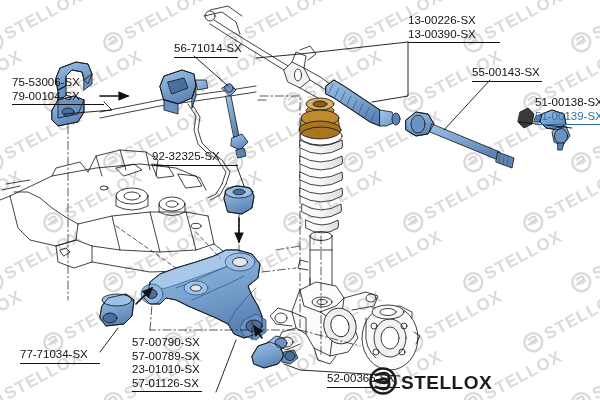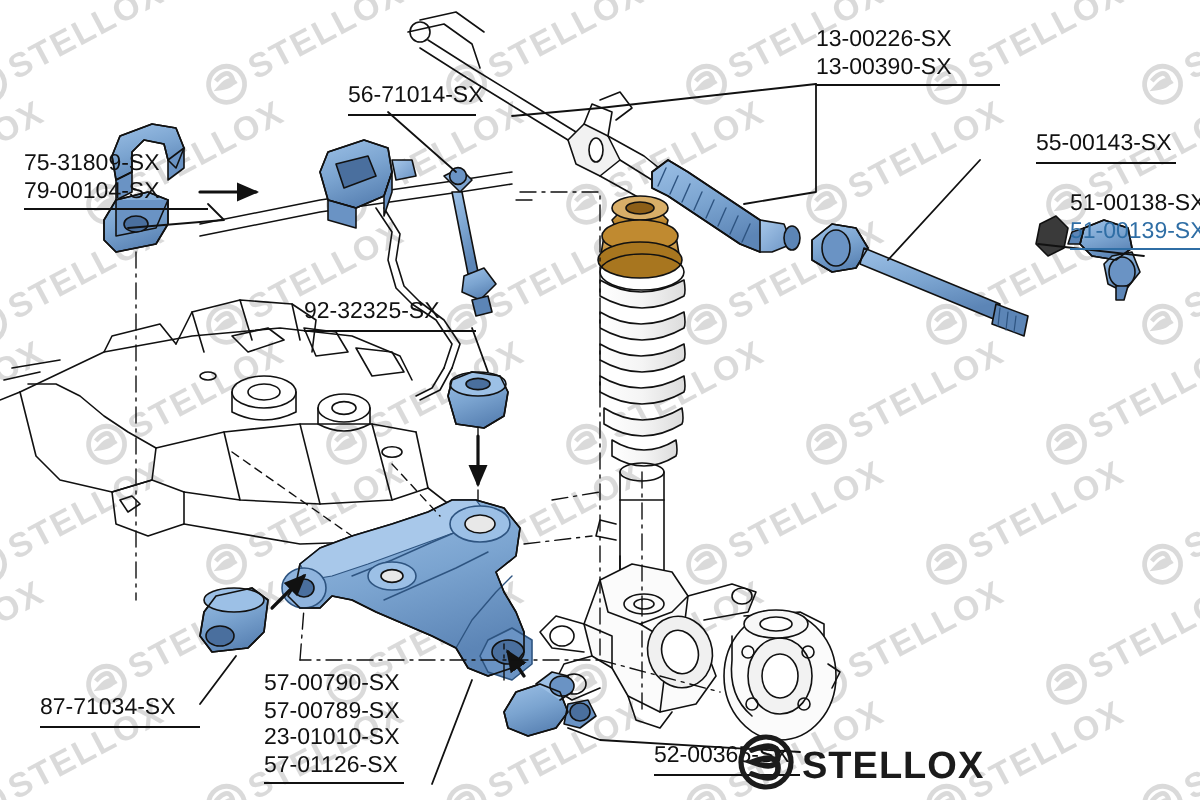--- a/index.html
+++ b/index.html
@@ -524,27 +524,27 @@
   <span class="line">13-00226-SX</span>
   <span class="line">13-00390-SX</span>
   <div class="rule" style="left:0;top:28px;width:92px;"></div>
 </div>
 
 <div class="label-box" style="left:148px;top:42px;margin-left:26px;">
   <span class="line">56-71014-SX</span>
   <div class="rule" style="left:0;top:15px;width:64px;"></div>
 </div>
 
-<div class="label-box" style="left:518px;top:66px;">
+<div class="label-box" style="left:472px;top:66px;">
   <span class="line">55-00143-SX</span>
   <div class="rule" style="left:0;top:15px;width:70px;"></div>
 </div>
 
 <div class="label-box" style="left:12px;top:76px;">
-  <span class="line">75-31809-SX</span>
+  <span class="line">75-53006-SX</span>
   <span class="line">79-00104-SX</span>
   <div class="rule" style="left:0;top:28px;width:92px;"></div>
 </div>
 
 <div class="label-box" style="left:519px;top:96px;margin-left:16px;">
   <span class="line">51-00138-SX</span>
   <span class="line blue">51-00139-SX</span>
   <div class="rule blue" style="left:0;top:28px;width:74px;"></div>
 </div>
 
@@ -555,21 +555,21 @@
 
 <div class="label-box" style="left:132px;top:336px;">
   <span class="line">57-00790-SX</span>
   <span class="line">57-00789-SX</span>
   <span class="line">23-01010-SX</span>
   <span class="line">57-01126-SX</span>
   <div class="rule" style="left:0;top:55px;width:70px;"></div>
 </div>
 
 <div class="label-box" style="left:20px;top:348px;">
-  <span class="line">87-71034-SX</span>
+  <span class="line">77-71034-SX</span>
   <div class="rule" style="left:0;top:15px;width:80px;"></div>
 </div>
 
 <div class="label-box" style="left:327px;top:372px;">
   <span class="line">52-00365-SX</span>
   <div class="rule" style="left:0;top:15px;width:73px;"></div>
 </div>
 
 <div style="position:absolute;left:368px;top:366px;width:132px;height:30px;">
   <svg width="132" height="30" viewBox="0 0 132 30" xmlns="http://www.w3.org/2000/svg">

